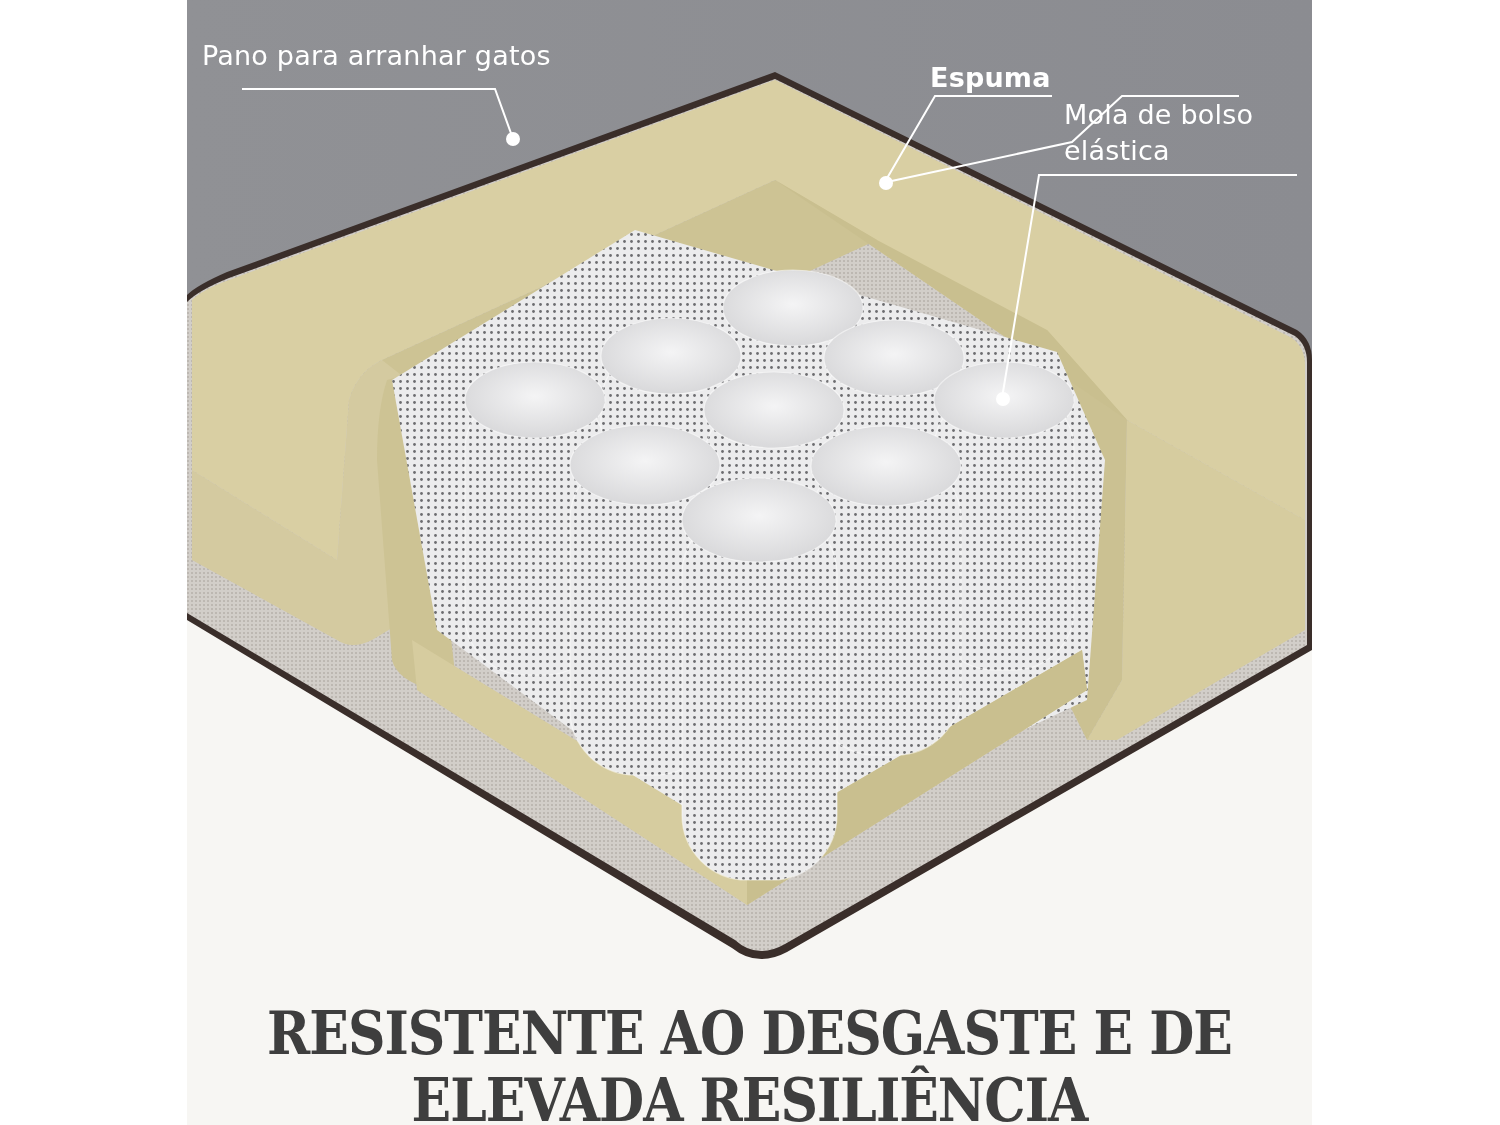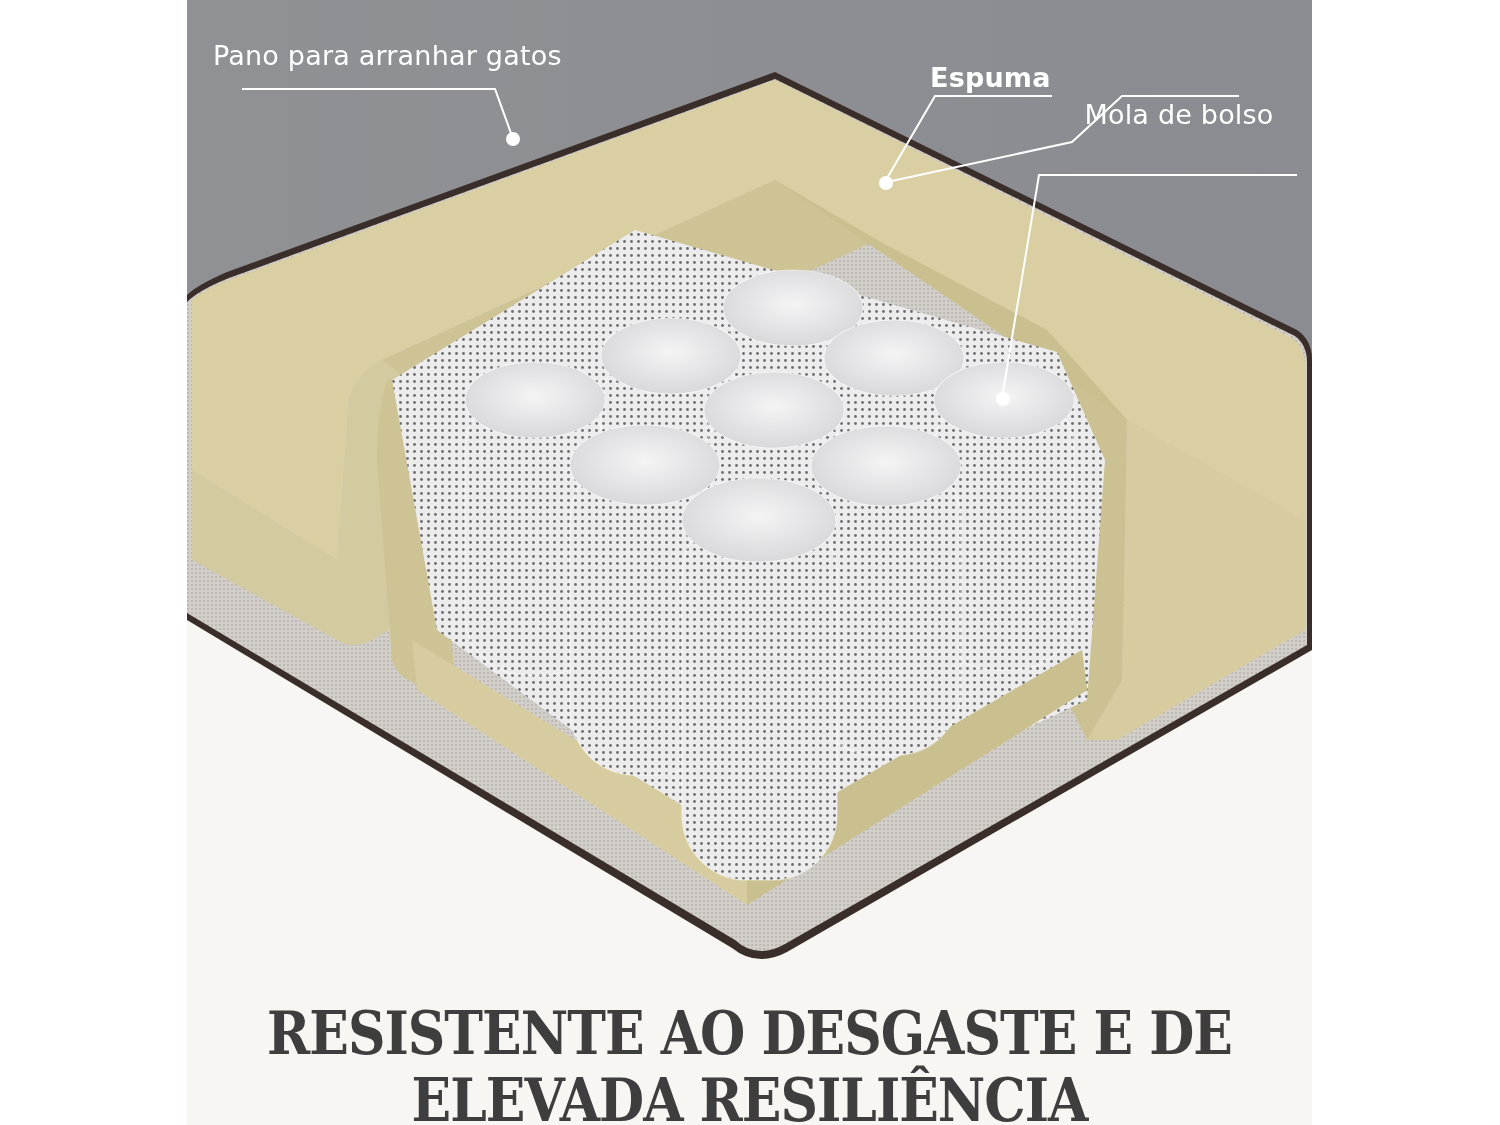--- a/index.html
+++ b/index.html
@@ -1,20 +1,20 @@
 <!DOCTYPE html>
 <html><head>
   <meta charset="utf-8">
   <style>
     html, body { margin: 0; padding: 0; background: #ffffff; }
     body { width: 1500px; height: 1125px; position: relative; overflow: hidden; font-family: "DejaVu Sans", sans-serif; }
     .canvas { position: absolute; left: 187px; top: 0; width: 1125px; height: 1125px; overflow: hidden; background: #f7f6f3; }
     svg.scene { position: absolute; left: 0; top: 0; width: 1125px; height: 1125px; }
     .label { position: absolute; color: #ffffff; font-family: "DejaVu Sans", sans-serif; font-size: 27px; line-height: 36px; letter-spacing: 0.2px; white-space: nowrap; }
-    .label.center { text-align: center; }
+    .label.center { }
     .headline { position: absolute; left: 0; width: 1125px; top: 1000px; text-align: center; font-family: "DejaVu Serif", serif; font-weight: bold; color: #3e3e3e; font-size: 52px; line-height: 58px; letter-spacing: -1px; transform: scaleY(1.15); transform-origin: top center; }
     .headline span { display: block; }
   </style>
 </head>
 <body>
 
 <div class="canvas">
   <svg class="scene" viewBox="0 0 1125 1125">
     <defs>
       <pattern id="dots" width="7" height="7" patternUnits="userSpaceOnUse">
@@ -94,23 +94,24 @@
     <g stroke="#ffffff" stroke-width="2" fill="none">
       <polyline points="1052,96 935,96 885,142 700,182"></polyline>
     </g>
     <polyline points="865,96 748,96 699,180" stroke="#ffffff" stroke-width="2" fill="none"></polyline>
     <circle cx="699" cy="183" r="7" fill="#ffffff"></circle>
 
     <polyline points="1110,175 852,175 815,398" stroke="#ffffff" stroke-width="2" fill="none"></polyline>
     <circle cx="816" cy="399" r="7" fill="#ffffff"></circle>
   </svg>
 
-  <div class="label" style="left:26px; top:38px;">Pano para arranhar gatos</div>
+  <div class="label" style="left:15px; top:38px;">Pano para arranhar gatos</div>
   <div class="label" style="left:743px; top:60px;font-weight:bold;">Espuma</div>
   <div class="label center" style="left:877px; top:97px; width:230px;">
     <div>Mola de bolso</div>
+    <div>elástica</div>
   </div>
 
   <div class="headline">
     <span>RESISTENTE AO DESGASTE E DE</span>
     <span>ELEVADA RESILIÊNCIA</span>
   </div>
 </div>
 
 </body></html>

